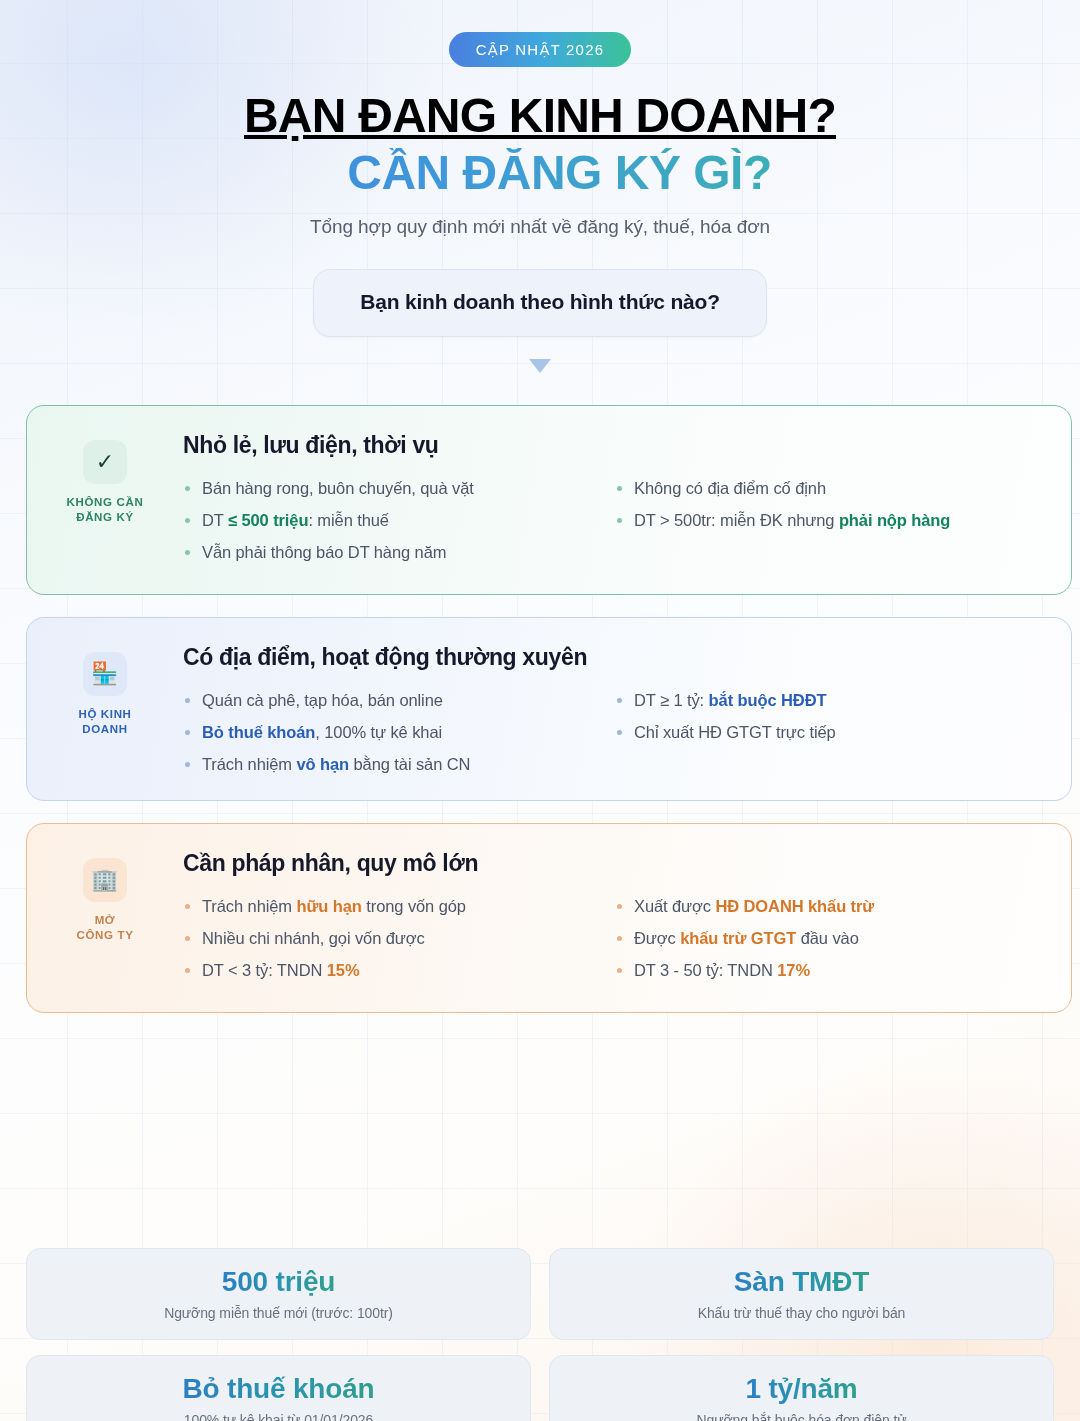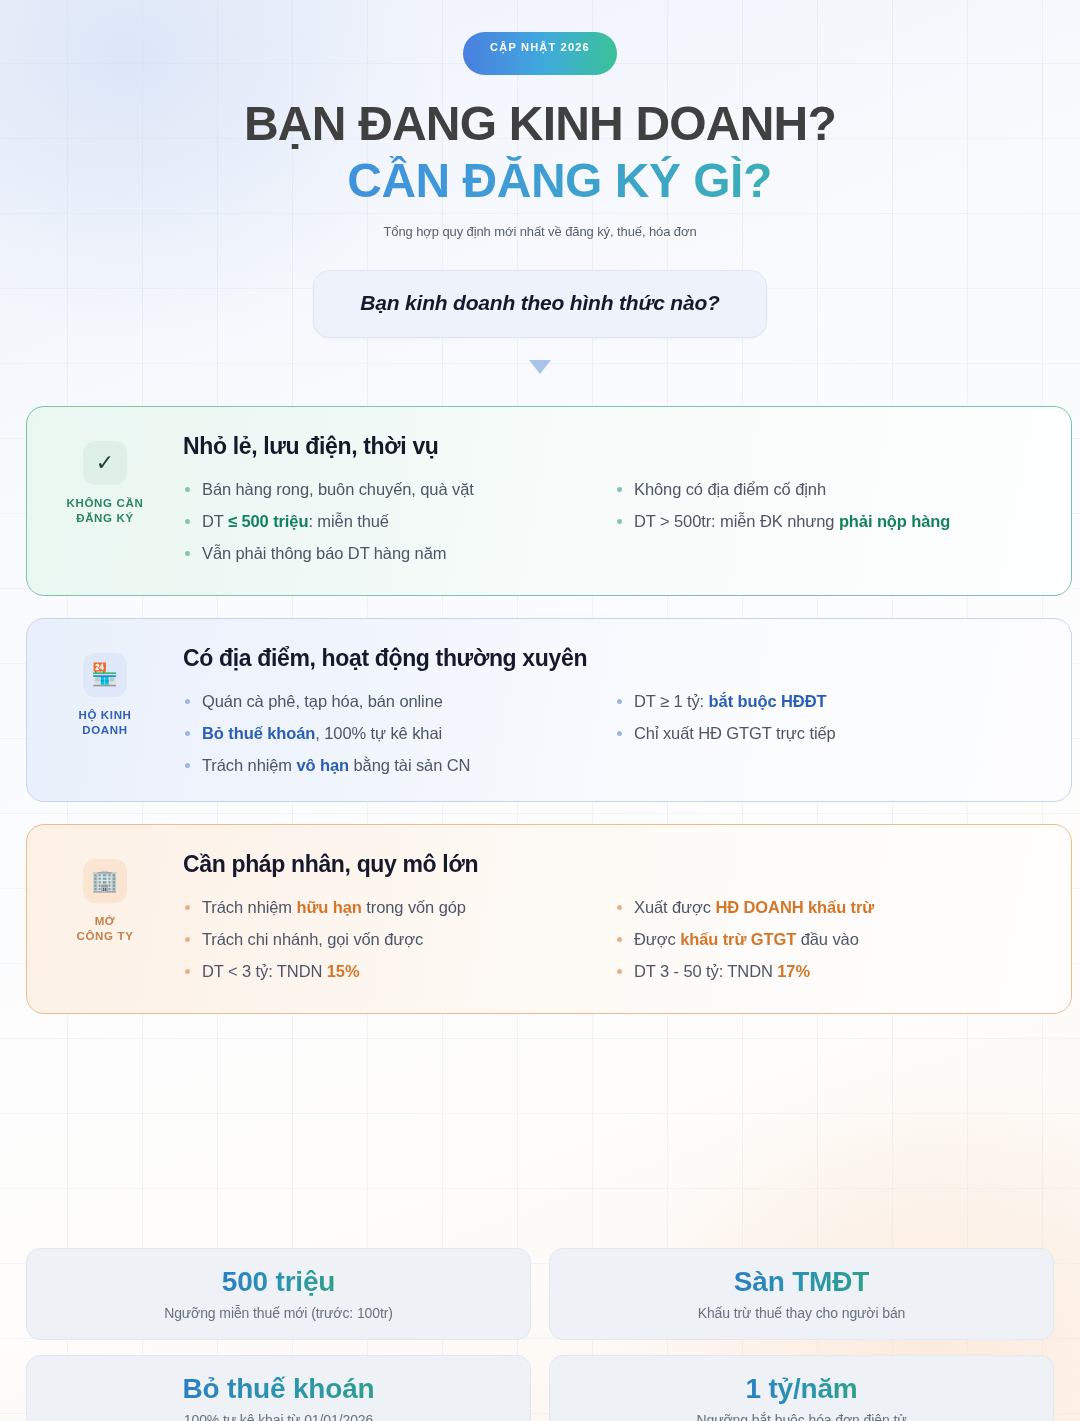--- a/index.html
+++ b/index.html
@@ -64,73 +64,73 @@
     width: 1080px;
     height: 1421px;
   }
 
   
   .badge-row { text-align: center; padding-top: 32px; }
   .badge {
     display: inline-block;
     background: linear-gradient(90deg, #4a7fe0 0%, #3fa9dd 52%, #3bc298 100%);
     color: #ffffff;
-    font-size: 11px;
-    font-weight: bold;
+    font-size: 15px;
+    font-weight: normal;
     letter-spacing: 1.2px;
-    padding: 10px 27px 22px;
+    padding: 10px 27px 10px;
     border-radius: 22px;
     line-height: 1;
   }
 
   .headline {
     text-align: center;
     margin-top: 24px;
     font-size: 48px;
     font-weight: bold;
     letter-spacing: -0.8px;
-    color: #404040;
+    color: #000000;
     line-height: 1.06;
+    text-decoration: underline;
   }
   .headline-2 {
     text-align: center;
     margin-top: 6px;
     font-size: 48px;
     font-weight: bold;
     letter-spacing: -0.5px;
     line-height: 1.06;
     background: linear-gradient(90deg, #3f7fe6 0%, #3f9ad9 42%, #36c493 100%);
     -webkit-background-clip: text;
     background-clip: text;
     color: transparent;
     margin-left: 39px;
     -webkit-text-fill-color: transparent;
   }
   .subtitle {
     text-align: center;
     margin-top: 17px;
-    font-size: 13px;
+    font-size: 19px;
     color: #57606f;
     letter-spacing: -0.1px;
   }
 
   
   .q-row { text-align: center; margin-top: 31px; }
   .q-pill {
     display: inline-block;
     background: #eef2fa;
     border: 1px solid #dde5f3;
     border-radius: 17px;
     padding: 20px 46px 22px;
     font-size: 21px;
     font-weight: bold;
     color: #16182c;
     letter-spacing: -0.2px;
     box-shadow: 0 1px 2px rgba(30,50,90,0.04);
-    font-style: italic;
   }
   .arrow-row { text-align: center; margin-top: 22px; height: 24px; }
   .arrow-down {
     display: inline-block;
     width: 0; height: 0;
     border-left: 11px solid transparent;
     border-right: 11px solid transparent;
     border-top: 14px solid #a8c4e8;
   }
 
@@ -346,21 +346,21 @@
         <div class="badge-caption">
           <div>MỞ</div>
           <div>CÔNG TY</div>
         </div>
       </div>
       <div class="card-body">
         <div class="card-title">Cần pháp nhân, quy mô lớn</div>
         <div class="bullet-grid">
           <div class="bullet"><span>Trách nhiệm </span><b>hữu hạn</b><span> trong vốn góp</span></div>
           <div class="bullet"><span>Xuất được </span><b>HĐ DOANH khấu trừ</b><span></span></div>
-          <div class="bullet"><span>Trách chi nhánh, gọi vốn được</span><b></b><span></span></div>
+          <div class="bullet"><span>Nhiều chi nhánh, gọi vốn được</span><b></b><span></span></div>
           <div class="bullet"><span>Được </span><b>khấu trừ GTGT</b><span> đầu vào</span></div>
           <div class="bullet"><span>DT &lt; 3 tỷ: TNDN </span><b>15%</b><span></span></div>
           <div class="bullet"><span>DT 3 - 50 tỷ: TNDN </span><b>17%</b><span></span></div>
         </div>
       </div>
     </div>
 
   </div>
 
   <div class="stats">

